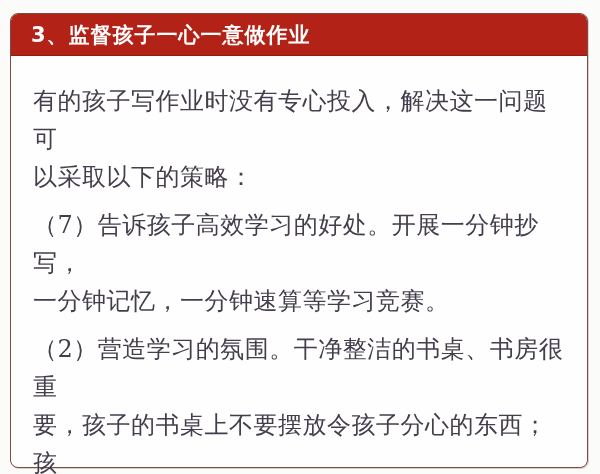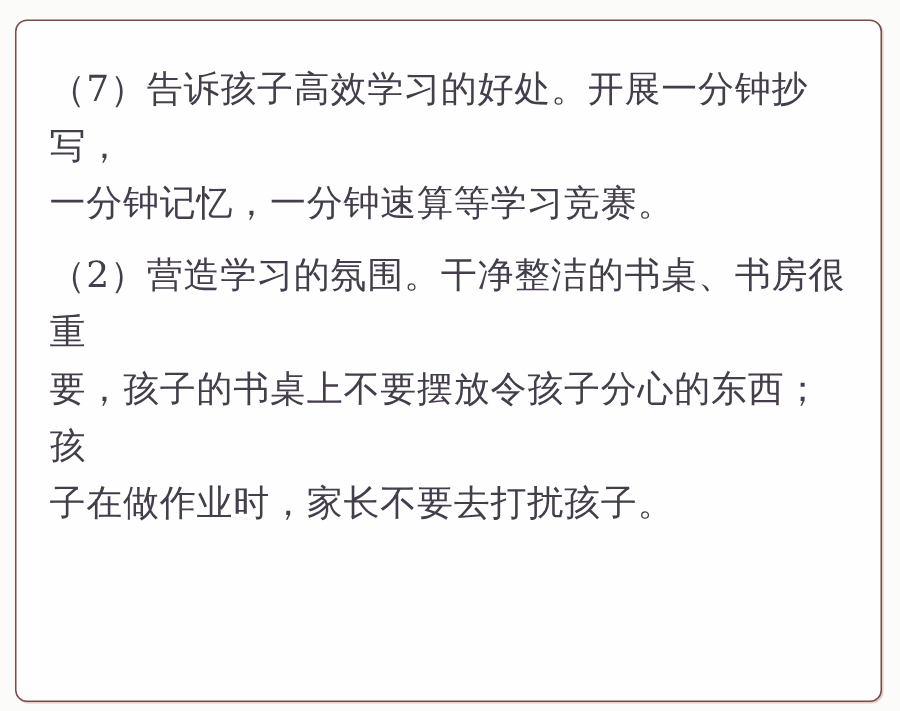--- a/index.html
+++ b/index.html
@@ -48,21 +48,26 @@
     letter-spacing: 0.5px;
     white-space: pre-line;
     margin: 0 0 10px 0;
     font-weight: 500;
   }
 </style>
 </head>
 <body>
 
 <div class="card">
+  <div class="card-header">
+    <span class="title">3、监督孩子一心一意做作业</span>
+  </div>
   <div class="card-body">
+    <p>有的孩子写作业时没有专心投入，解决这一问题可
+以采取以下的策略：</p>
     <p>（7）告诉孩子高效学习的好处。开展一分钟抄写，
 一分钟记忆，一分钟速算等学习竞赛。</p>
     <p>（2）营造学习的氛围。干净整洁的书桌、书房很重
 要，孩子的书桌上不要摆放令孩子分心的东西；孩
 子在做作业时，家长不要去打扰孩子。</p>
 
   </div>
 </div>
 
 </body></html>

